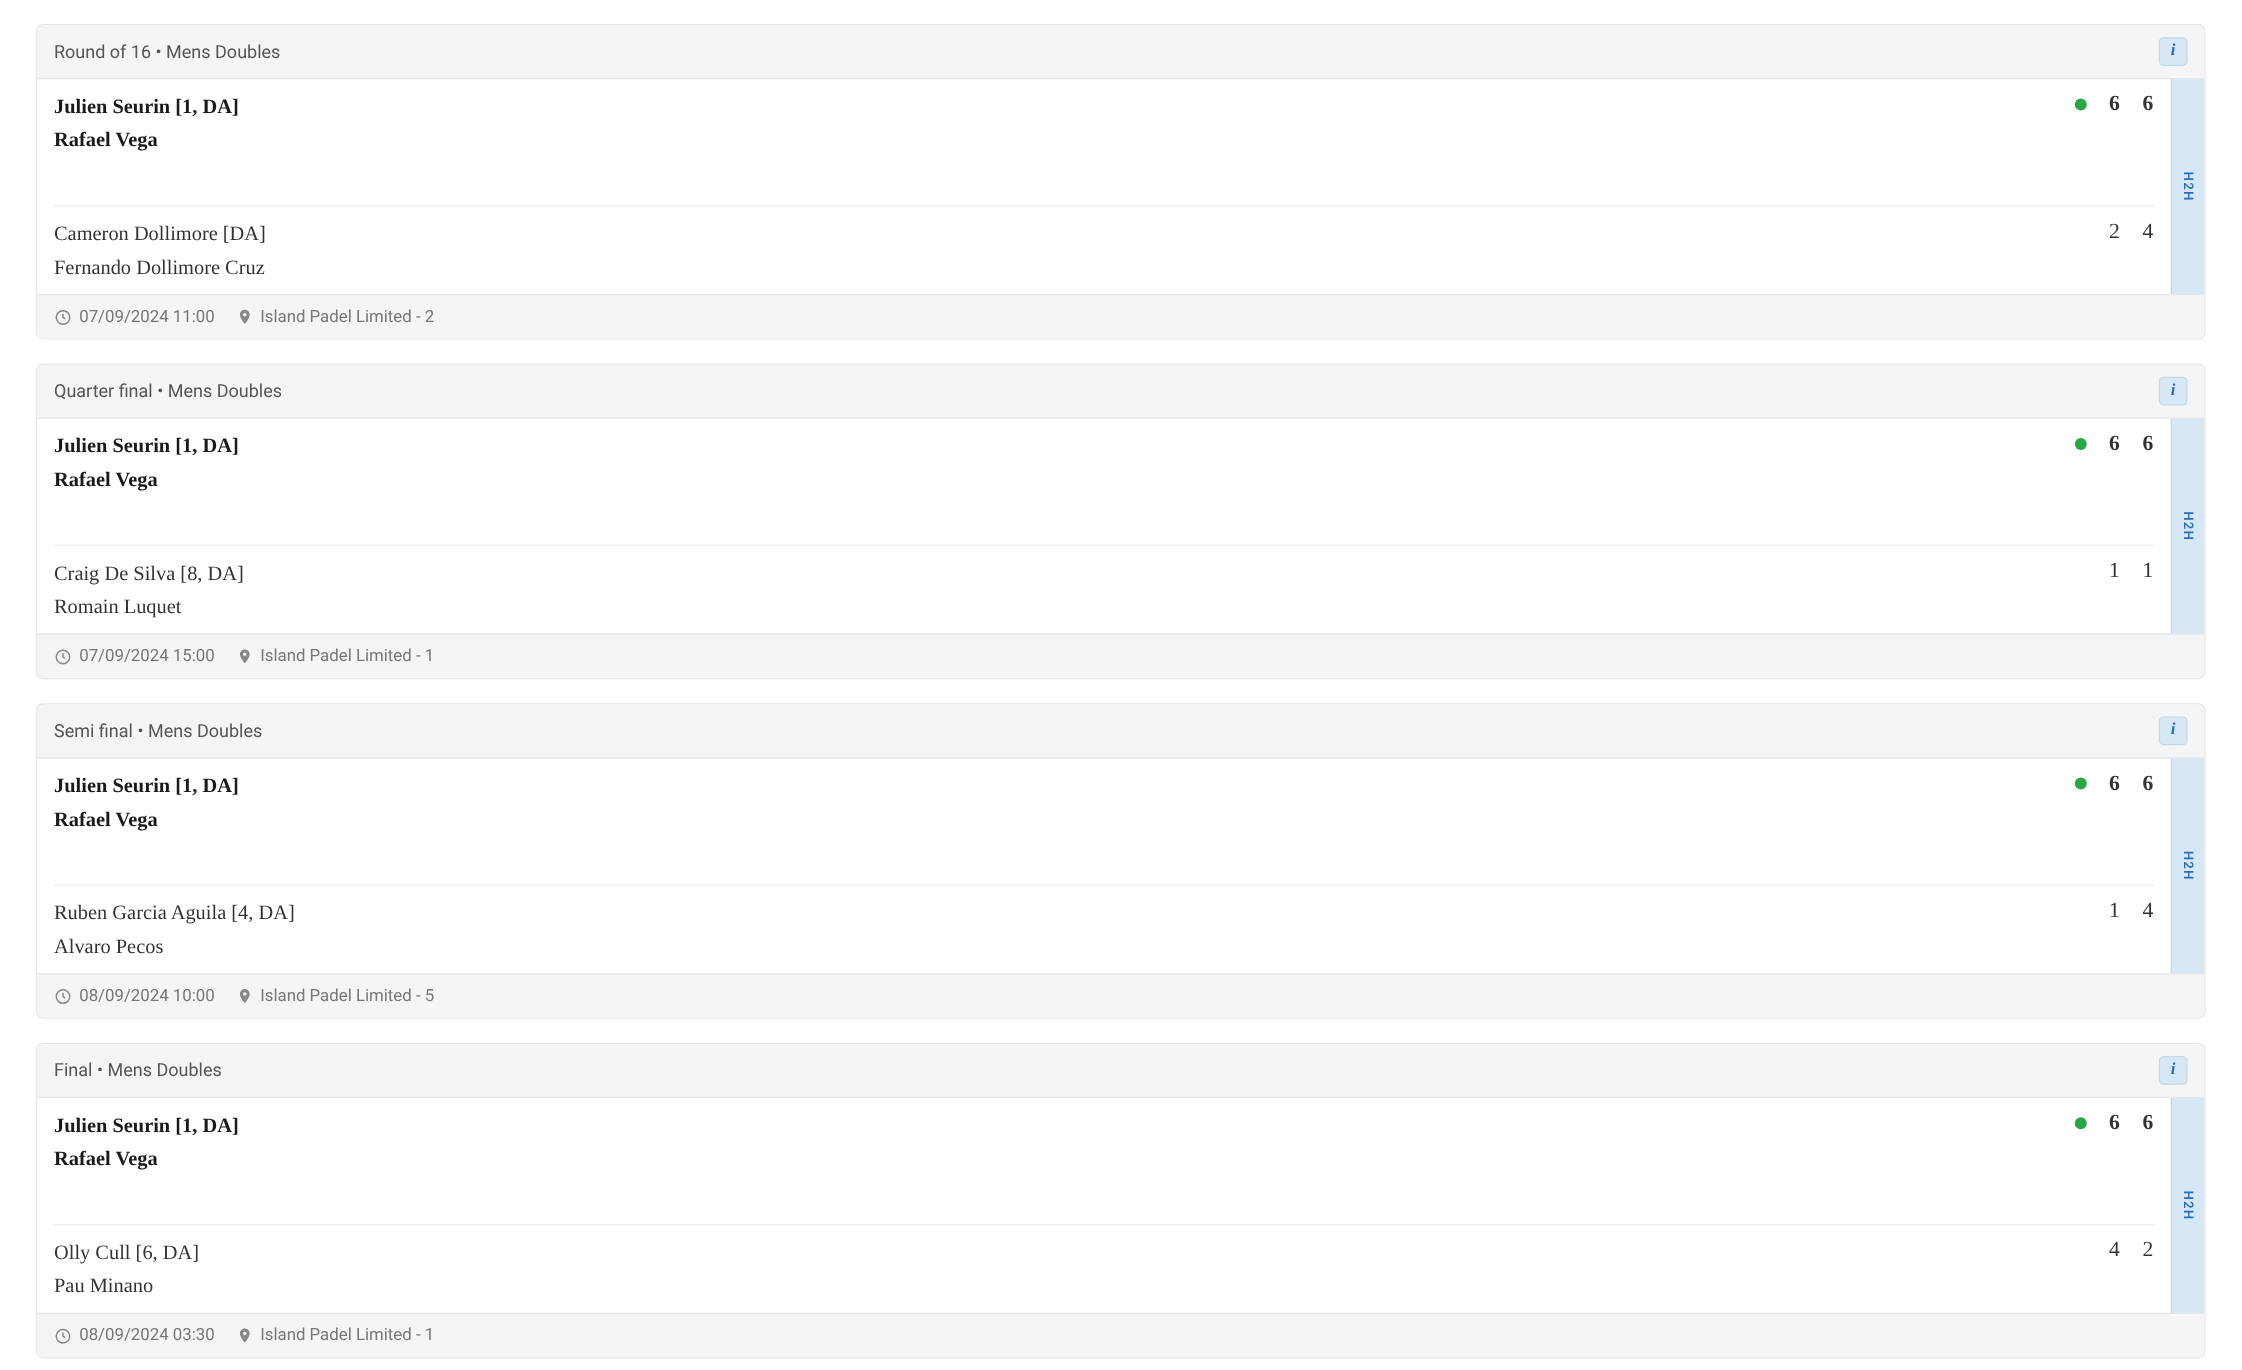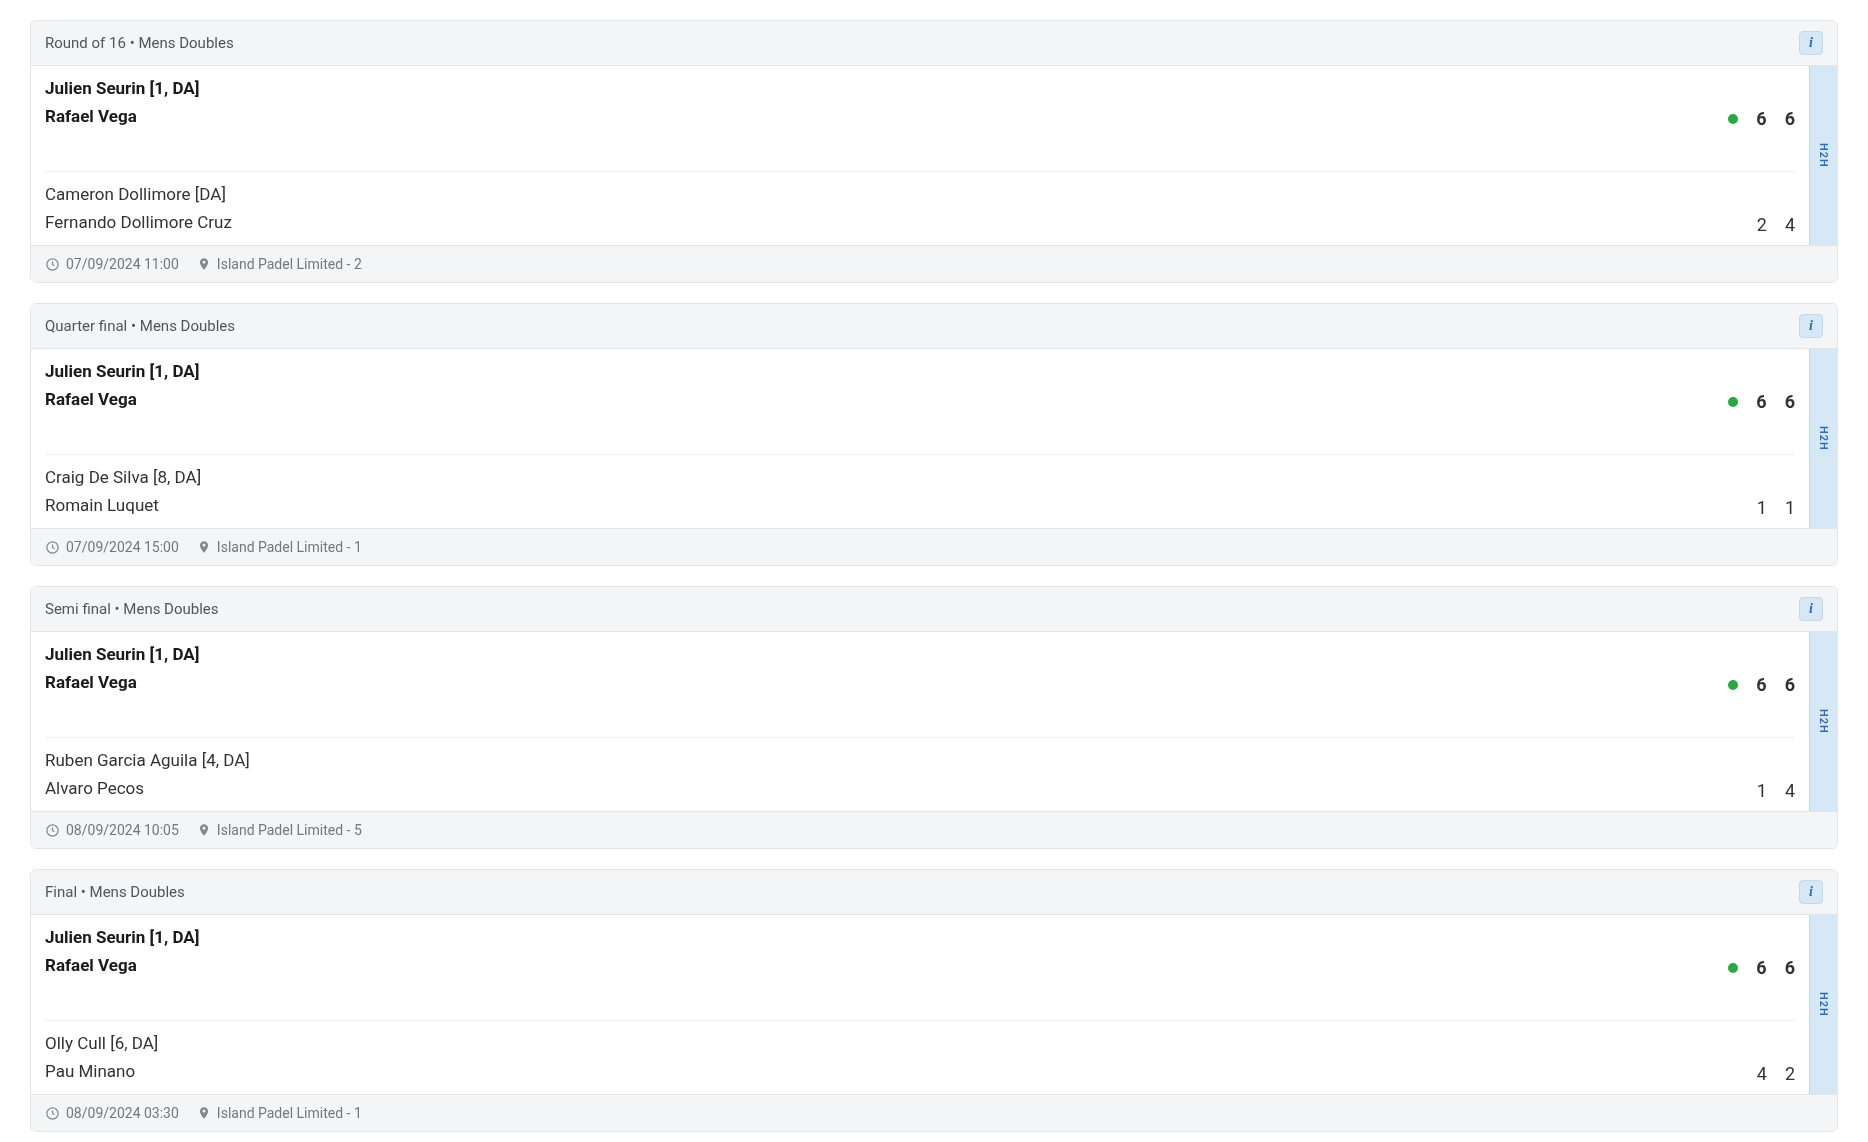--- a/index.html
+++ b/index.html
@@ -3,21 +3,21 @@
 <meta charset="utf-8">
 <style>
   * { box-sizing: border-box; margin: 0; padding: 0; }
   body { font-family: -apple-system, BlinkMacSystemFont, "Segoe UI", Roboto, "Helvetica Neue", Arial, sans-serif; background: #ffffff; color: #2c2c2c; padding: 20px 30px; font-size: 15px; }
   .match-card { border: 1px solid #e5e5e5; border-radius: 6px; margin-bottom: 20px; overflow: hidden; }
   .match-header { background: #f3f5f7; padding: 10px 14px; display: flex; align-items: center; justify-content: space-between; border-bottom: 1px solid #e5e5e5; gap: 32px; }
   .header-text { color: #555; font-size: 15px; }
   .info-badge { background: #d6e7f5; color: #2a6ebb; width: 24px; height: 24px; border-radius: 4px; display: inline-flex; align-items: center; justify-content: center; font-style: italic; font-weight: bold; font-family: Georgia, serif; font-size: 14px; border: 1px solid #c2d9eb; }
   .match-body { display: flex; }
   .players-col { flex: 1; padding: 0 14px; }
-  .team-row { display: flex; align-items: flex-end; justify-content: space-between; padding: 10px 0; }
+  .team-row { display: flex; align-items: flex-start; justify-content: space-between; padding: 10px 0; font-family: Liberation Serif, serif; }
   .team-row + .team-row { border-top: 1px solid #eee; margin-top: 32px; }
   .names { display: flex; flex-direction: column; gap: 2px; line-height: 1.5; }
   .winner .name { font-weight: 700; color: #1a1a1a; }
   .name { font-size: 17px; color: #333; }
   .score-area { display: flex; align-items: center; gap: 18px; }
   .win-dot { width: 10px; height: 10px; border-radius: 50%; background: #28a745; }
   .scores { display: flex; gap: 18px; }
   .score-num { font-size: 18px; color: #333; min-width: 10px; text-align: center; }
   .winner .score-num { font-weight: 700; }
   .h2h { width: 28px; background: #d6e7f5; border-left: 1px solid #c2d9eb; display: flex; align-items: center; justify-content: center; color: #2a6ebb; font-size: 11px; font-weight: 600; writing-mode: vertical-rl; text-orientation: mixed; letter-spacing: 1px; }
@@ -187,21 +187,21 @@
       <div class="h2h">H2H</div>
     </div>
     <div class="match-footer">
       <div class="footer-item">
         <span class="icon">
             <svg width="15" height="15" viewBox="0 0 24 24" fill="none" stroke="currentColor" stroke-width="2">
               <circle cx="12" cy="12" r="9"></circle>
               <path d="M12 7v5l3 2"></path>
             </svg>
           </span>
-        <span>08/09/2024 10:05</span>
+        <span>08/09/2024 10:00</span>
       </div>
       <div class="footer-item">
         <span class="icon">
             <svg width="14" height="14" viewBox="0 0 24 24" fill="currentColor">
               <path d="M12 2C8.13 2 5 5.13 5 9c0 5.25 7 13 7 13s7-7.75 7-13c0-3.87-3.13-7-7-7zm0 9.5c-1.38 0-2.5-1.12-2.5-2.5S10.62 6.5 12 6.5s2.5 1.12 2.5 2.5S13.38 11.5 12 11.5z"></path>
             </svg>
           </span>
         <span>Island Padel Limited - 5</span>
       </div>
     </div>

